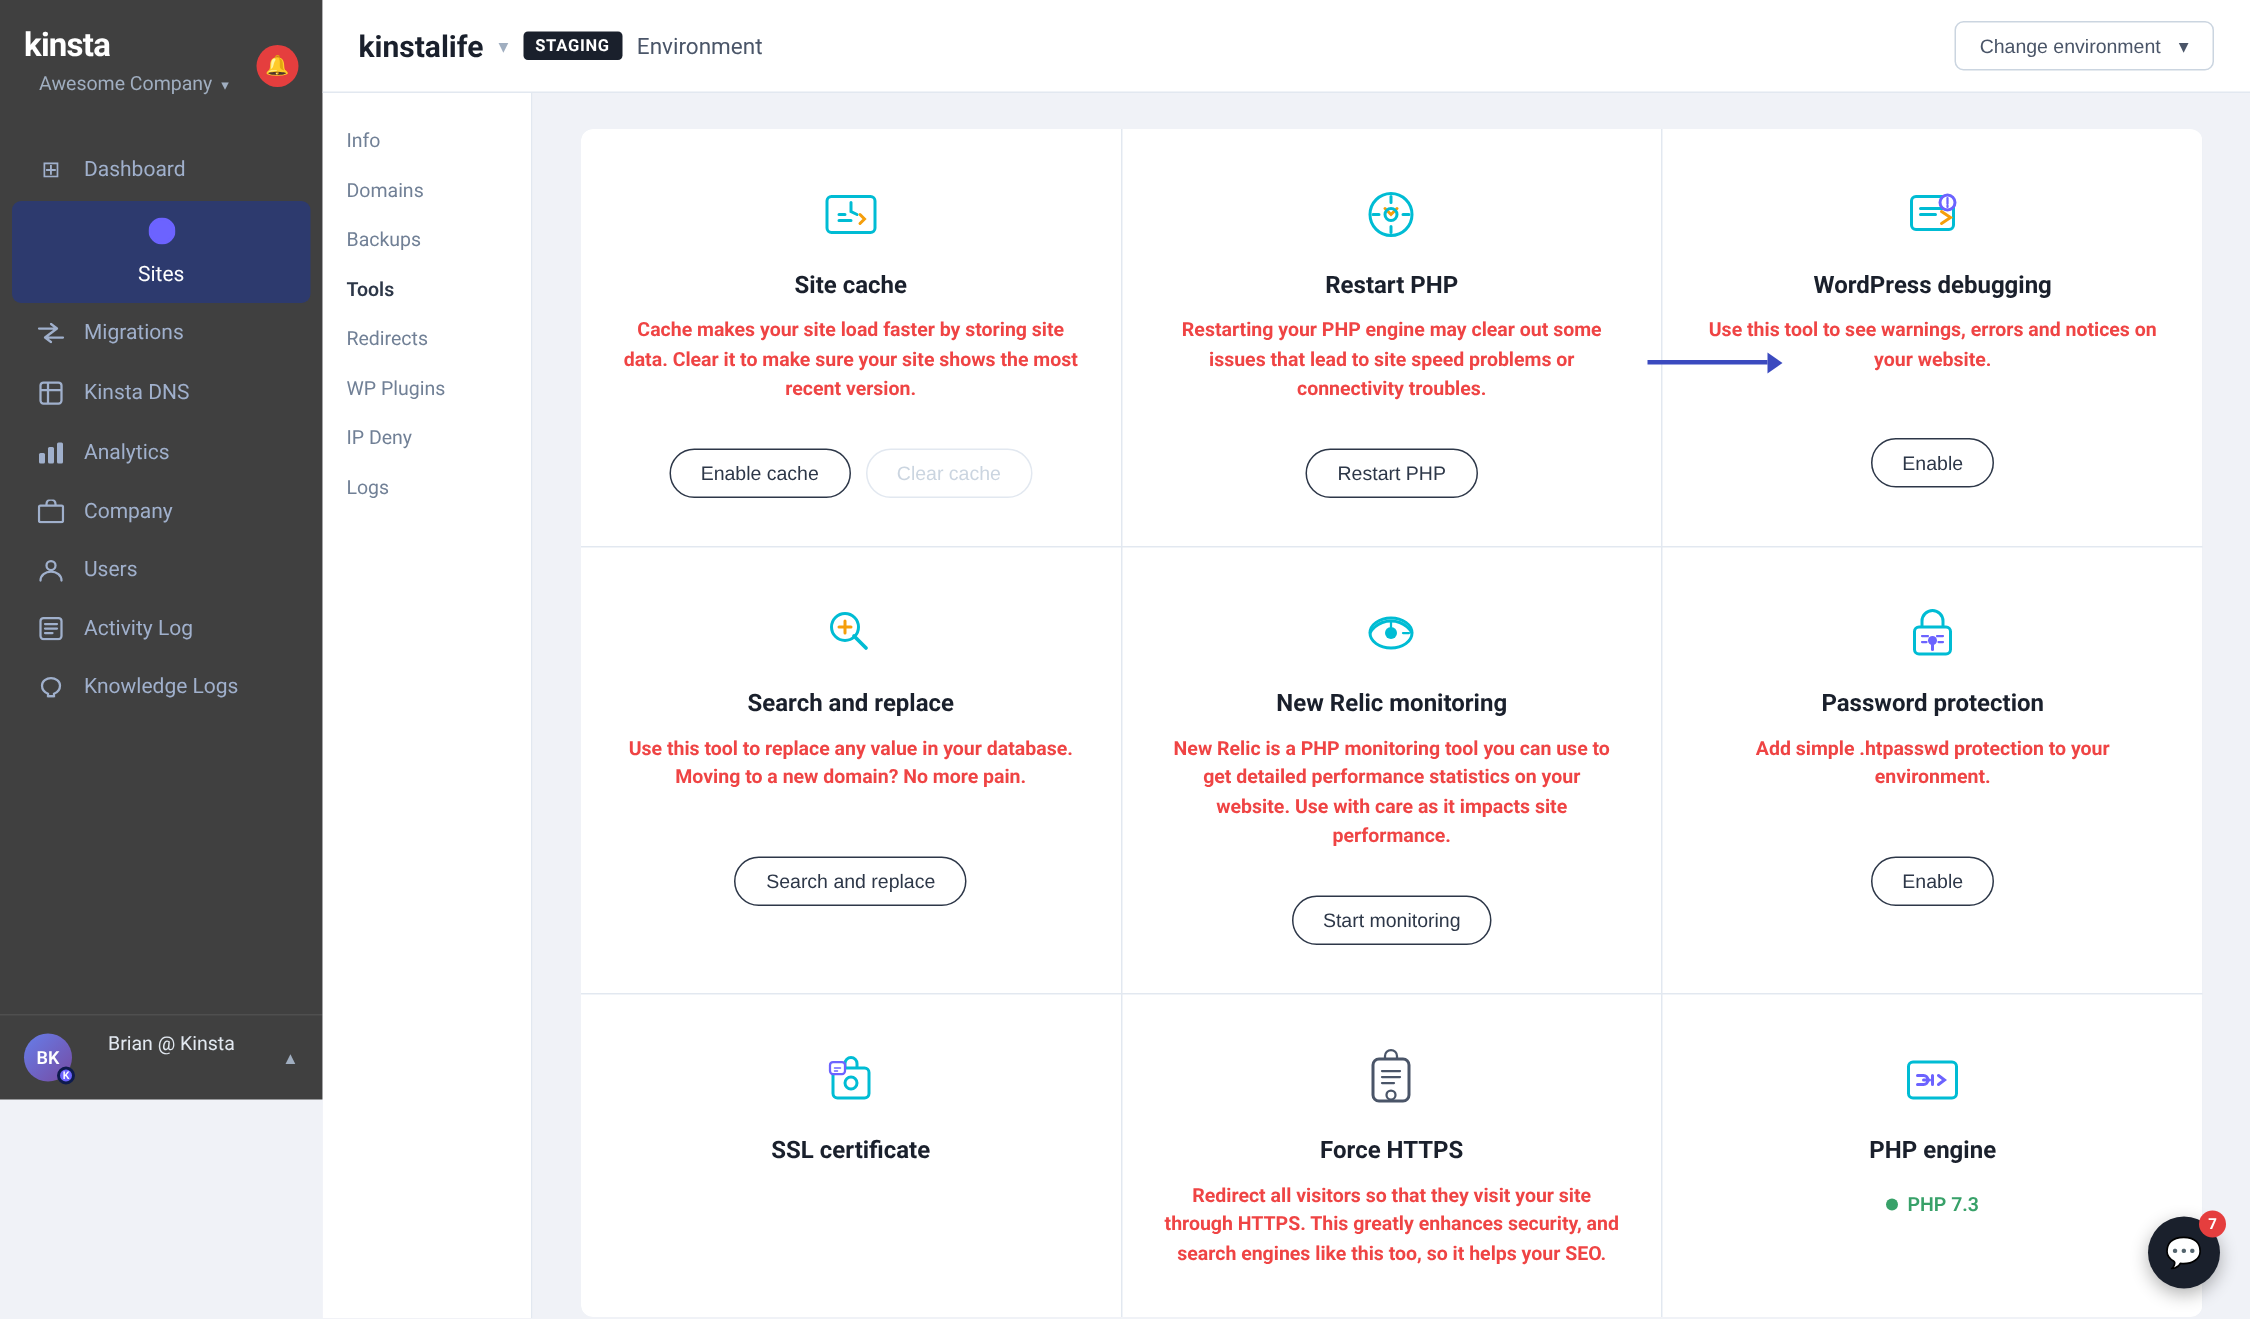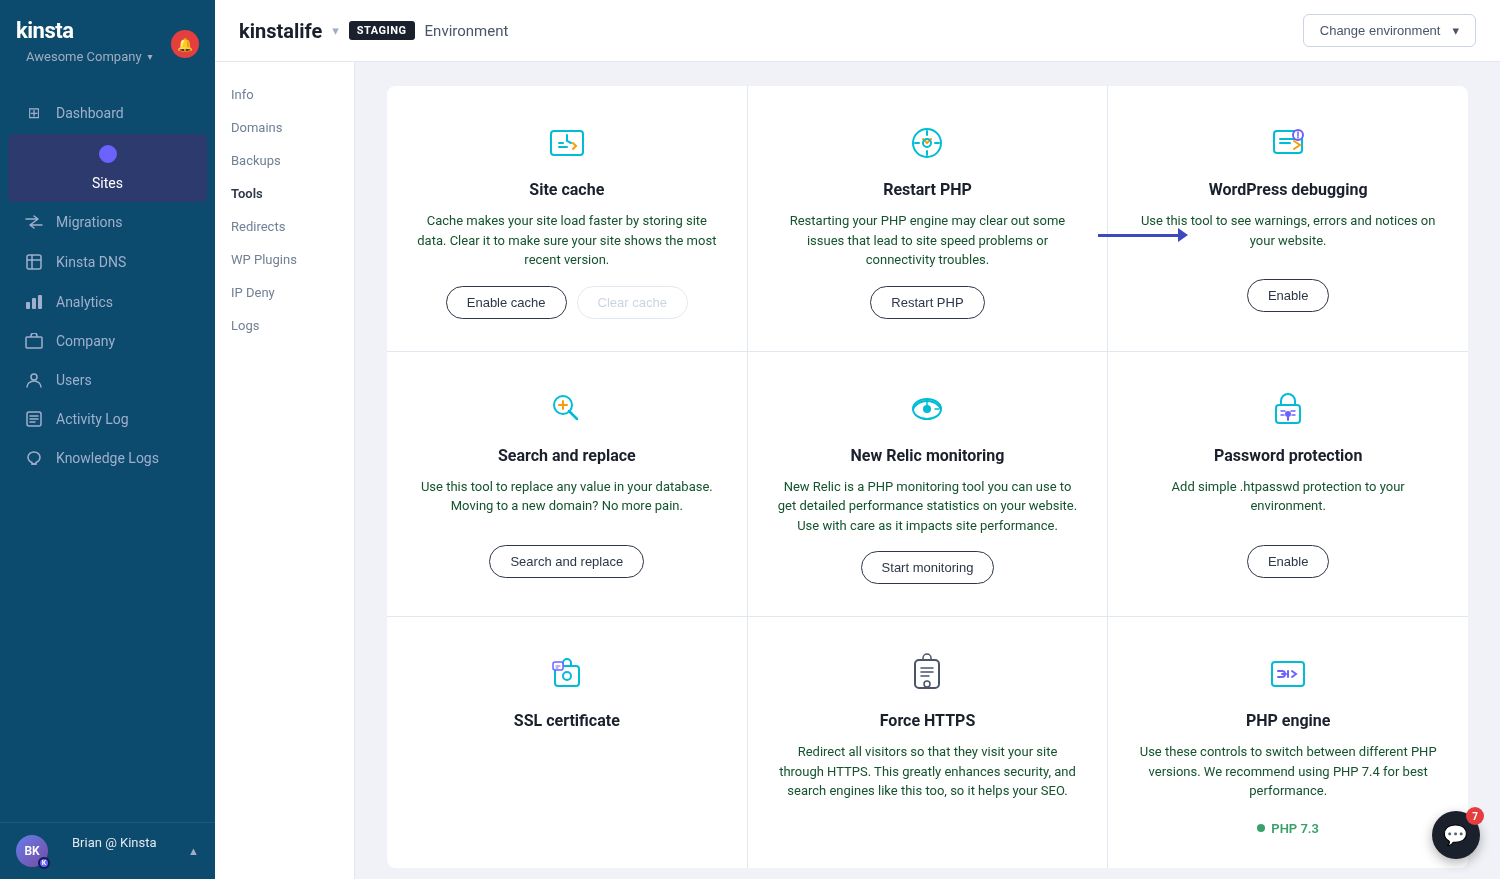--- a/index.html
+++ b/index.html
@@ -1,26 +1,26 @@
 <!DOCTYPE html>
 <html><head>
   <meta charset="utf-8">
   <style>
     * { box-sizing: border-box; margin: 0; padding: 0; }
     body { font-family: -apple-system, BlinkMacSystemFont, 'Segoe UI', Roboto, sans-serif; background: #f0f2f7; display: flex; height: 879px; overflow: hidden; }
 
     
     .sidebar {
       width: 215px;
-      background: #0c4a6e;
+      background: #404040;
       color: #fff;
       display: flex;
       flex-direction: column;
       flex-shrink: 0;
-      height: 879px;
+      height: 733px;
     }
     .sidebar-header {
       padding: 18px 16px 14px;
       display: flex;
       align-items: center;
       justify-content: space-between;
     }
     .kinsta-logo {
       font-size: 22px;
       font-weight: 700;
@@ -167,22 +167,22 @@
       padding: 32px 28px;
       display: flex;
       flex-direction: column;
       align-items: center;
       text-align: center;
       gap: 12px;
       position: relative;
     }
     .tool-icon { font-size: 36px; height: 50px; display: flex; align-items: center; justify-content: center; }
     .tool-title { font-size: 16px; font-weight: 700; color: #1a202c; }
-    .tool-desc { font-size: 13px; color: #14532d; line-height: 1.5; min-height: 52px; }
-    .tool-actions { display: flex; gap: 10px; margin-top: 4px; flex-wrap: wrap; justify-content: space-between; }
+    .tool-desc { font-size: 13px; color: #ef4444; line-height: 1.5; min-height: 52px; font-weight: bold; }
+    .tool-actions { display: flex; gap: 10px; margin-top: 17px; flex-wrap: wrap; justify-content: space-between; }
     .btn-outline {
       border: 1.5px solid #2d3748;
       background: #fff;
       color: #2d3748;
       padding: 8px 20px;
       border-radius: 20px;
       font-size: 13px;
       font-weight: 500;
       cursor: pointer;
     }
@@ -484,21 +484,20 @@
 
         <div class="tool-card">
           <div class="tool-icon">
             <svg width="44" height="44" viewBox="0 0 44 44" fill="none">
               <rect x="6" y="10" width="32" height="24" rx="3" stroke="#00bcd4" stroke-width="2"></rect>
               <path d="M12 19h4a3 3 0 010 6h-4M16 22h4" stroke="#6c63ff" stroke-width="2" stroke-linecap="round"></path>
               <path d="M22 25V19M26 19l4 3-4 3" stroke="#6c63ff" stroke-width="2" stroke-linecap="round"></path>
             </svg>
           </div>
           <div class="tool-title">PHP engine</div>
-          <div class="tool-desc">Use these controls to switch between different PHP versions. We recommend using PHP 7.4 for best performance.</div>
           <div style="display:flex;align-items:center;gap:6px;margin-top:8px;">
             <div style="width:8px;height:8px;background:#38a169;border-radius:50%;"></div>
             <span style="font-size:13px;color:#38a169;font-weight:600;">PHP 7.3</span>
           </div>
         </div>
 
       </div>
     </div>
   </div>
 </div>

